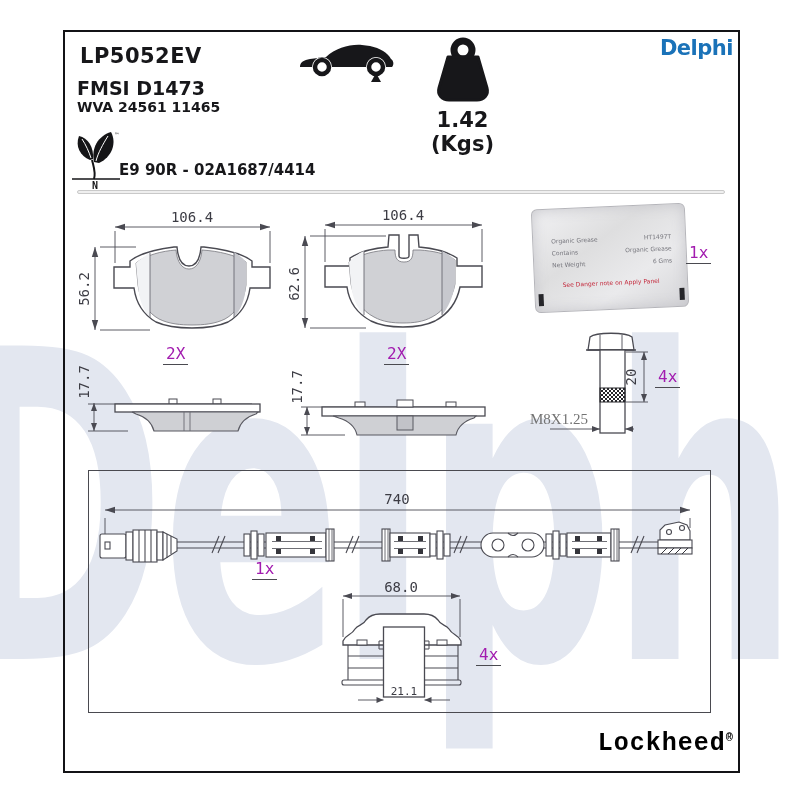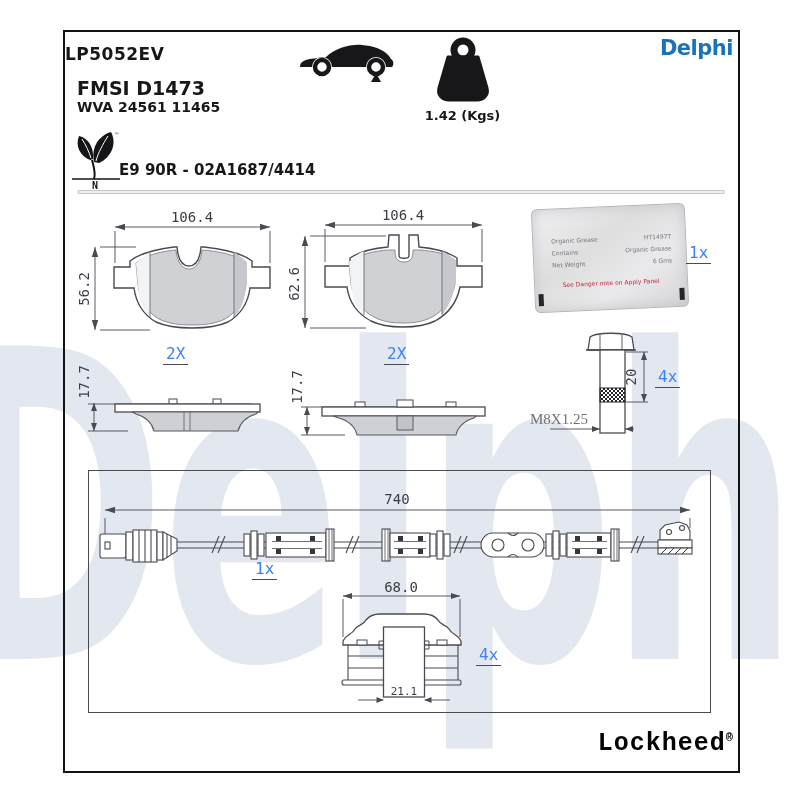--- a/index.html
+++ b/index.html
@@ -8,33 +8,33 @@
   .abs{position:absolute;}
   .z2{z-index:2;}
   
   #wm{position:absolute;left:-55px;top:295px;z-index:0;font-size:430px;font-weight:bold;
       line-height:1;color:#e3e7f0;letter-spacing:-8px;transform:scaleX(0.62);
       transform-origin:left top;white-space:nowrap;font-family:"DejaVu Sans",sans-serif;}
   
   #frame{position:absolute;left:63px;top:30px;width:673px;height:739px;
          border:2px solid #131316;z-index:1;}
   .hdr{position:absolute;z-index:2;color:#17171a;font-weight:bold;}
-  #partno{left:65px;top:44px;font-size:17px;letter-spacing:.5px;}
+  #partno{left:80px;top:44px;font-size:21px;letter-spacing:.5px;}
   #fmsi{left:77px;top:77px;font-size:19px;}
   #wva{left:77px;top:99px;font-size:14px;}
   #approval{left:119px;top:161px;font-size:15px;}
-  #weighttxt{left:415px;top:108px;width:95px;text-align:center;font-size:13px;}
+  #weighttxt{left:415px;top:108px;width:95px;text-align:center;font-size:21px;}
   #delphilogo{position:absolute;right:67px;top:36px;z-index:2;font-size:21px;font-weight:bold;
               color:#1a72b8;letter-spacing:-0.5px;}
   #divider{position:absolute;left:77px;top:190px;width:646px;height:2px;z-index:2;
            background:#efefef;border:1px solid #c9c9c9;border-radius:2px;}
   .dimtxt{position:absolute;z-index:2;font-family:Liberation Serif, serif;
           font-size:15px;color:#737373;}
   .qty{position:absolute;z-index:2;font-family:"DejaVu Sans Mono",monospace;font-size:16px;
-       color:#3b82f6;border-bottom:1.4px solid #4a4a50;padding:0 3px 1px;line-height:1.1;}
+       color:#a21caf;border-bottom:1.4px solid #4a4a50;padding:0 3px 1px;line-height:1.1;}
   svg{overflow:visible;}
   svg text{font-family:"DejaVu Sans Mono",monospace;fill:#3c3c44;}
   .dim{font-size:14px;}
   .dim11{font-size:11px;}
   #box{position:absolute;left:88px;top:470px;width:621px;height:241px;
        border:1.5px solid #4a4a50;z-index:2;}
   
   #sachet{position:absolute;left:533px;top:206px;width:152px;height:102px;z-index:2;
           transform:rotate(-2.5deg);border:1px solid #b5b5ba;border-radius:6px;
           background:linear-gradient(145deg,#f2f2f4 0%,#dededf 38%,#eaeaec 68%,#d5d5d8 100%);

